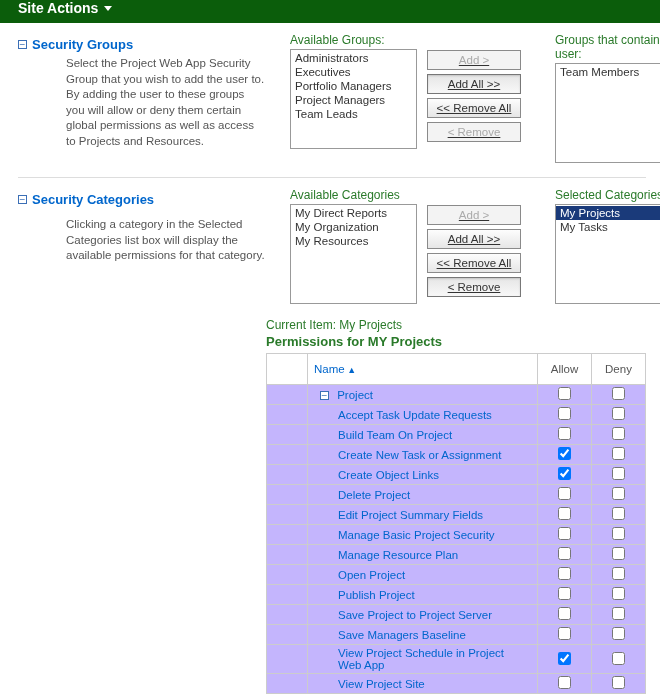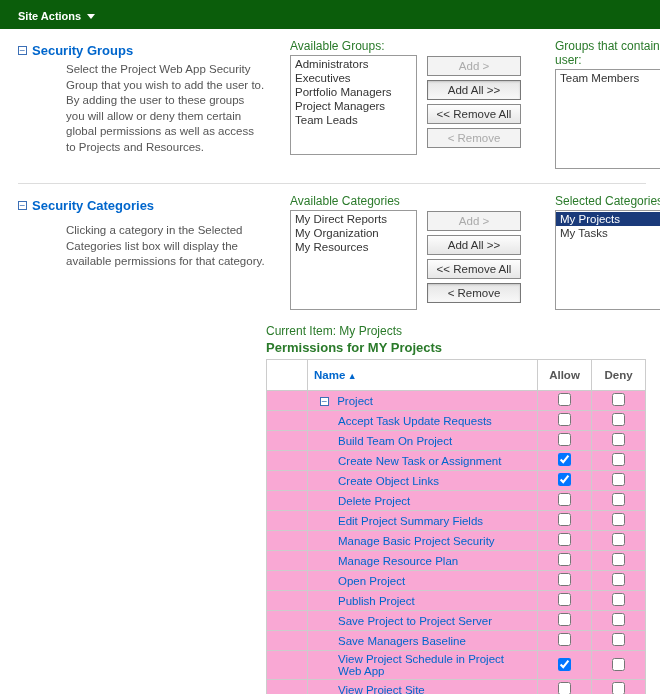--- a/index.html
+++ b/index.html
@@ -7,22 +7,22 @@
     margin: 0; padding: 0;
     font-family: "Segoe UI", Tahoma, sans-serif;
     font-size: 12px;
     color: #333;
     background: #fff;
     width: 660px;
   }
   .top-bar {
     background: #0b5d0b;
     color: #fff;
-    padding: 10px 12px 7px 18px;
-    font-size: 11px;
+    padding: 0 12px 7px 18px;
+    font-size: 14px;
     font-weight: 600;
     display: flex;
     align-items: center;
   }
   .top-bar .caret {
     margin-left: 6px;
     display: inline-block;
     width: 0; height: 0;
     border-left: 4px solid transparent;
     border-right: 4px solid transparent;
@@ -57,46 +57,46 @@
   .green-label { color: #2a7a2a; font-size: 12px; margin-bottom: 2px; }
   .listbox {
     border: 1px solid #999; background: #fff;
     width: 127px; height: 100px;
     overflow: auto; font-size: 11.5px;
     padding: 1px 0;
   }
   .listbox.wide { width: 134px; }
   .listbox .item { padding: 0 4px; line-height: 14px; white-space: nowrap; }
   .listbox .item.selected { background: #1a3a7a; color: #fff; }
-  .btn-col { display: flex; flex-direction: column; gap: 4px; margin-top: 17px; }
+  .btn-col { display: flex; flex-direction: column; gap: 4px; margin-top: 17px; text-decoration: underline; }
   .btn {
     width: 94px; padding: 3px 0;
     font-size: 11.5px;
     border: 1px solid #8a8a8a;
     background: linear-gradient(#fdfdfd,#e6e6e6);
     text-align: center; color: #333;
   }
   .btn.pressed { background: linear-gradient(#e6e6e6,#f8f8f8); border-color:#777; box-shadow: inset 0 1px 2px rgba(0,0,0,.15); }
   .btn.disabled { color: #aaa; background: #f3f3f3; }
   hr.sep { border: none; border-top: 1px solid #ddd; margin: 14px 0 10px 0; }
 
   .current-item { color: #2a7a2a; font-size: 12px; margin-top: 14px; }
   .perm-title { color: #2a7a2a; font-weight: bold; font-size: 13px; margin-top: 2px; }
   table.perm {
     border-collapse: collapse; width: 100%; margin-top: 4px;
     font-size: 11.5px;
   }
   table.perm th, table.perm td { border: 1px solid #ccc; }
   table.perm th {
-    background: #fff; color: #555; font-weight: bold;
+    background: #fff; color: #555; font-weight: normal;
     text-align: left; padding: 9px 6px;
   }
   table.perm th.name { color: #0066cc; }
   table.perm th.sort::after { content: " \25B2"; font-size: 9px; color:#0066cc; }
-  table.perm td { padding: 2px 20px; background:#f9a8d4; }
+  table.perm td { padding: 2px 20px; background:#c4b5fd; }
   table.perm td.link { color: #0066cc; }
   table.perm td.cb, table.perm th.cb { text-align: center; width: 42px; }
   table.perm .grp-toggle {
     width: 9px; height: 9px; border: 1px solid #3b6fb6;
     display:inline-block; color:#3b6fb6; font-size:10px; line-height:7px;
     text-align:center; margin-right:5px; background:#fff;
   }
   .perm-indent { padding-left: 30px !important; }
   .perm-grp { padding-left: 12px !important; }
   input[type=checkbox]{ margin:0; width:13px; height:13px; }

